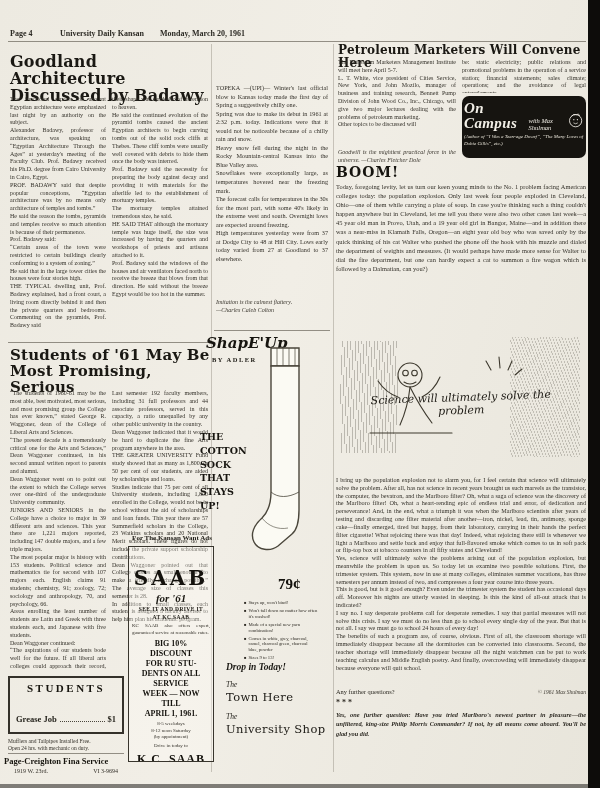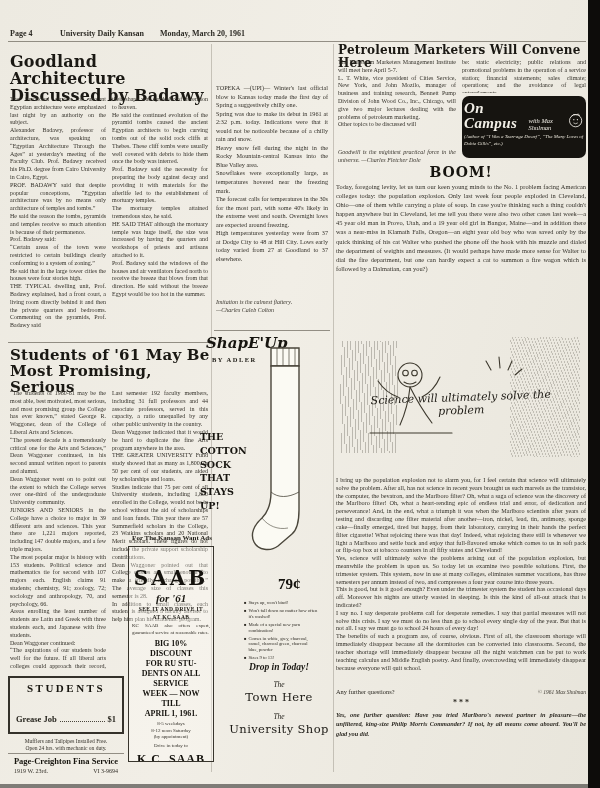--- a/index.html
+++ b/index.html
@@ -5,21 +5,21 @@
   *{margin:0;padding:0;box-sizing:border-box}
   html,body{width:600px;height:788px}
   body{position:relative;overflow:hidden;background:#b9b3a6;font-family:"Liberation Serif","DejaVu Serif",serif}
   .page{position:absolute;inset:0;background:linear-gradient(105deg,#edeae1 0%,#f1eee6 45%,#e8e5db 100%)}
   .abs{position:absolute}
   .bodytext{font-size:6px;line-height:1.3;text-align:justify;color:#34312a;white-space:pre-line;overflow:hidden}
   .headline{font-weight:bold;color:#1a1813;white-space:pre-line;line-height:1.05;letter-spacing:.2px;font-family:"DejaVu Serif","Liberation Serif",serif}
   .mast span{font-size:8px;font-weight:bold;color:#2c2a24}
   .rule{background:rgba(70,64,52,.55)}
   .vrule{width:1px;background:rgba(90,84,70,.28)}
-  .center{text-align:center}
+  .center{text-align:left}
   .quote{font-size:6px;line-height:1.35;font-style:italic;color:#3a362e;white-space:pre-line;text-align:justify;overflow:hidden}
   .black-strip{background:#0d0c0a}
   
   .oncampus-box{background:#161410;color:#f2efe7;border-radius:7px;padding:5px 2px 4px;overflow:hidden}
   .oc-title{font-style:italic;font-weight:bold;font-size:15px;line-height:1;letter-spacing:.4px}
   .oc-byline{font-style:italic;font-size:6.5px;margin-left:4px}
   .oc-author{font-style:italic;font-size:5px;line-height:1.3;margin-top:3px;color:#e8e4d8}
   .boom{font-weight:bold;font-size:14px;letter-spacing:1px;color:#15130e;font-family:"DejaVu Serif",serif}
   .promo{font-style:italic;font-weight:bold;font-size:6.3px;line-height:1.5;text-align:justify;color:#2e2b24;white-space:pre-line}
   

